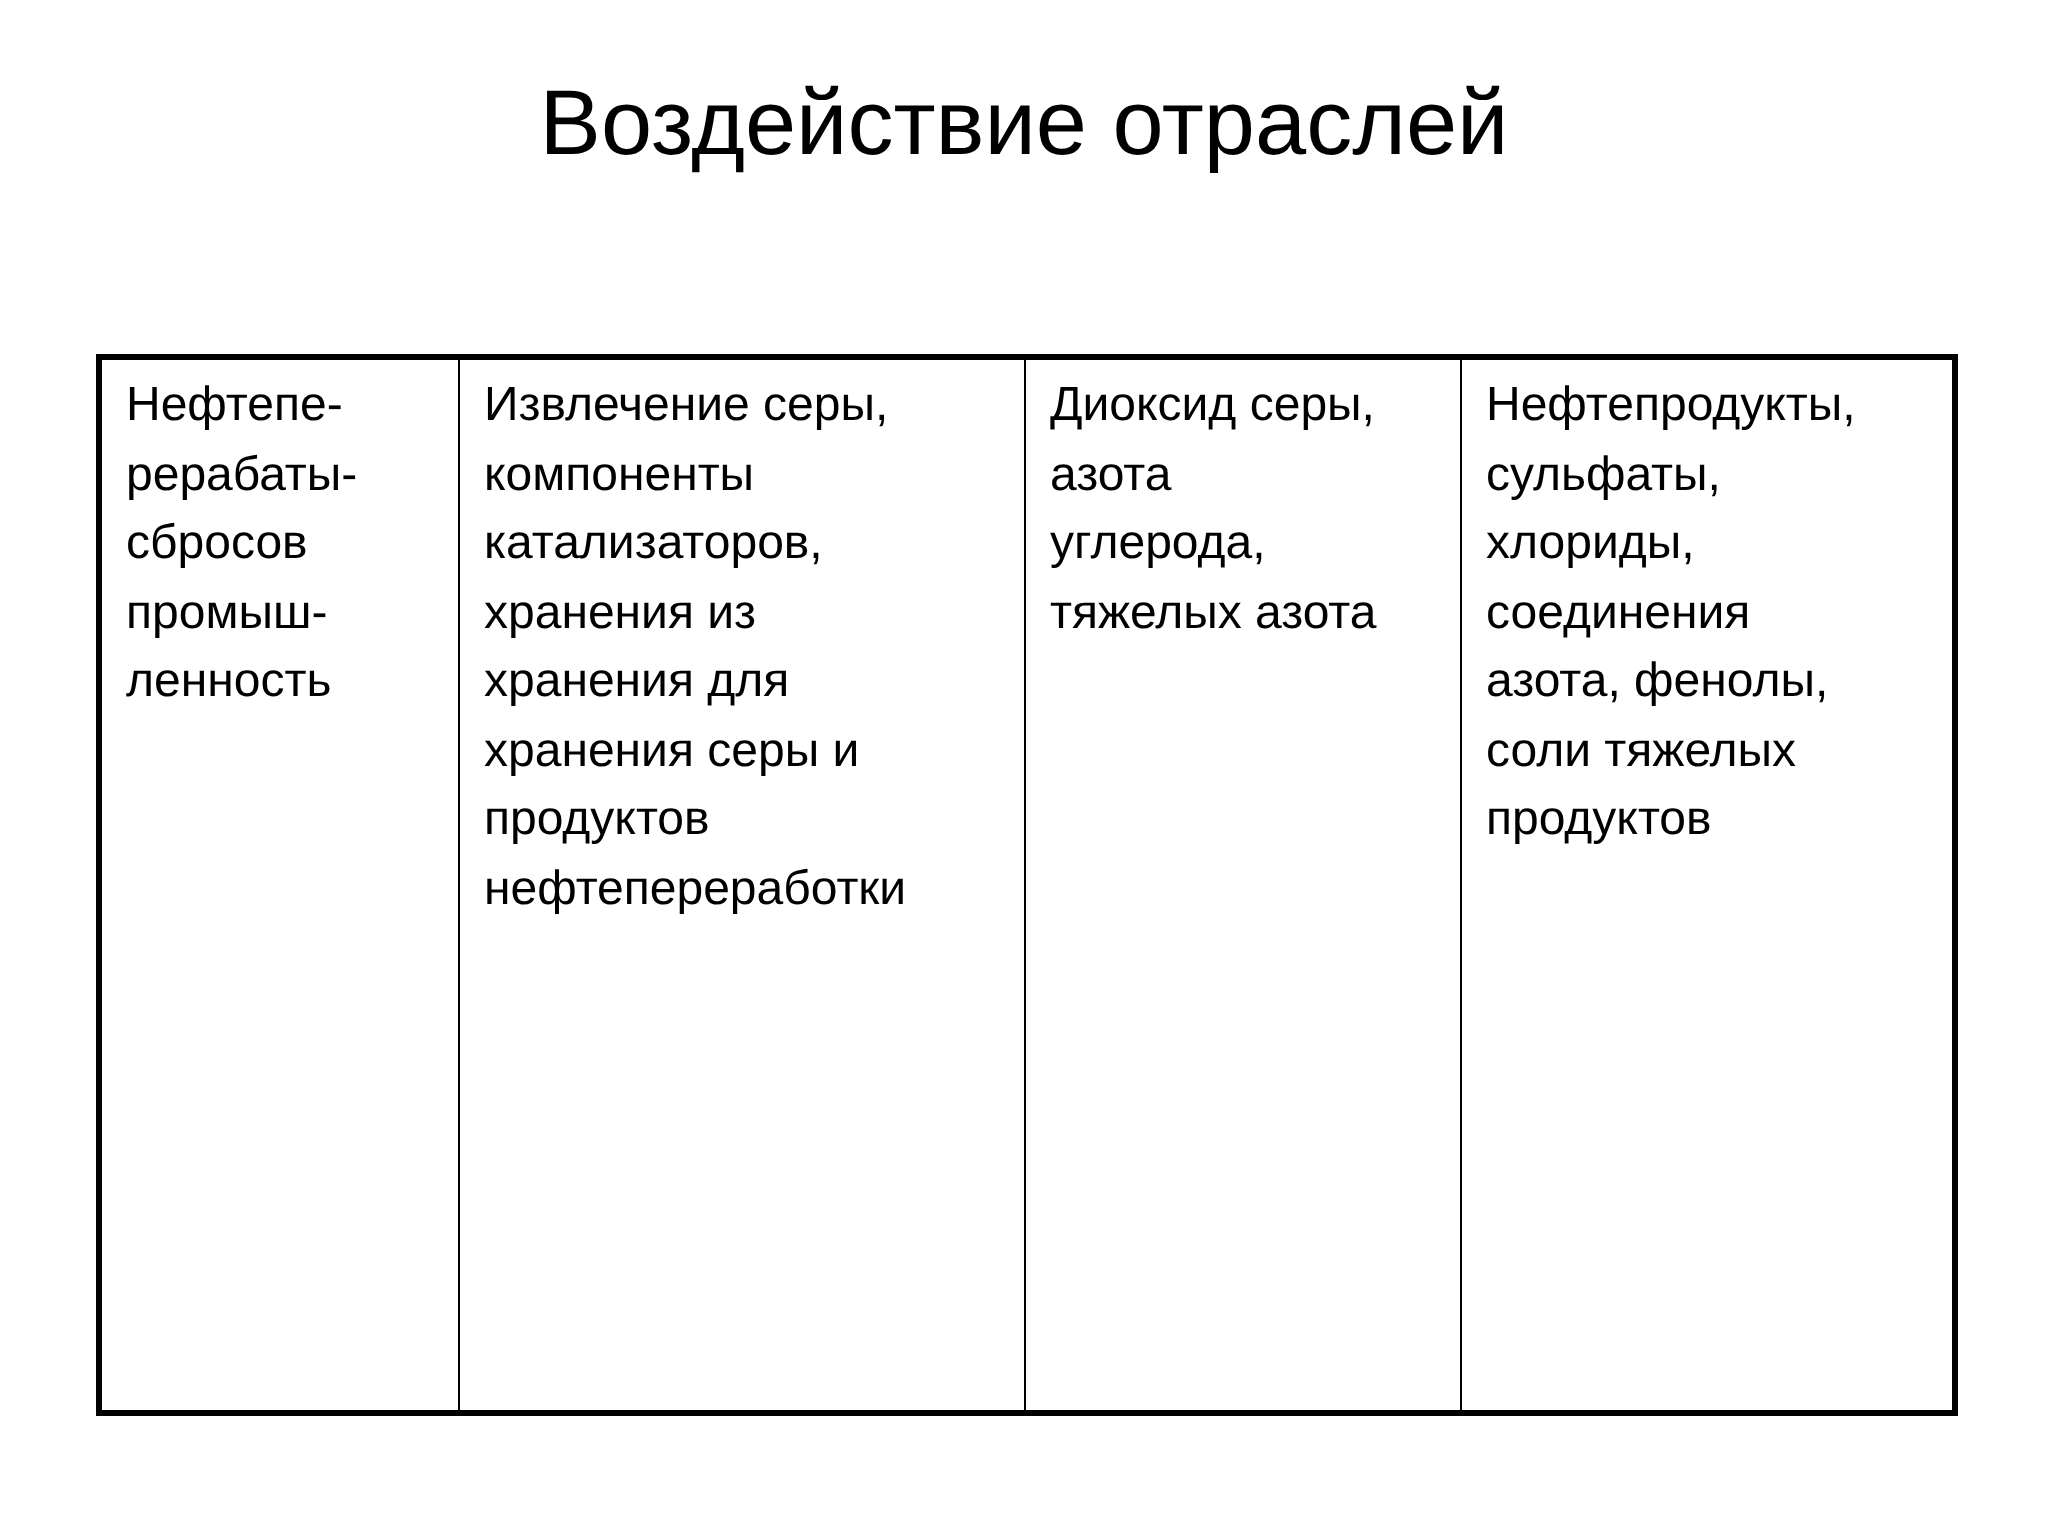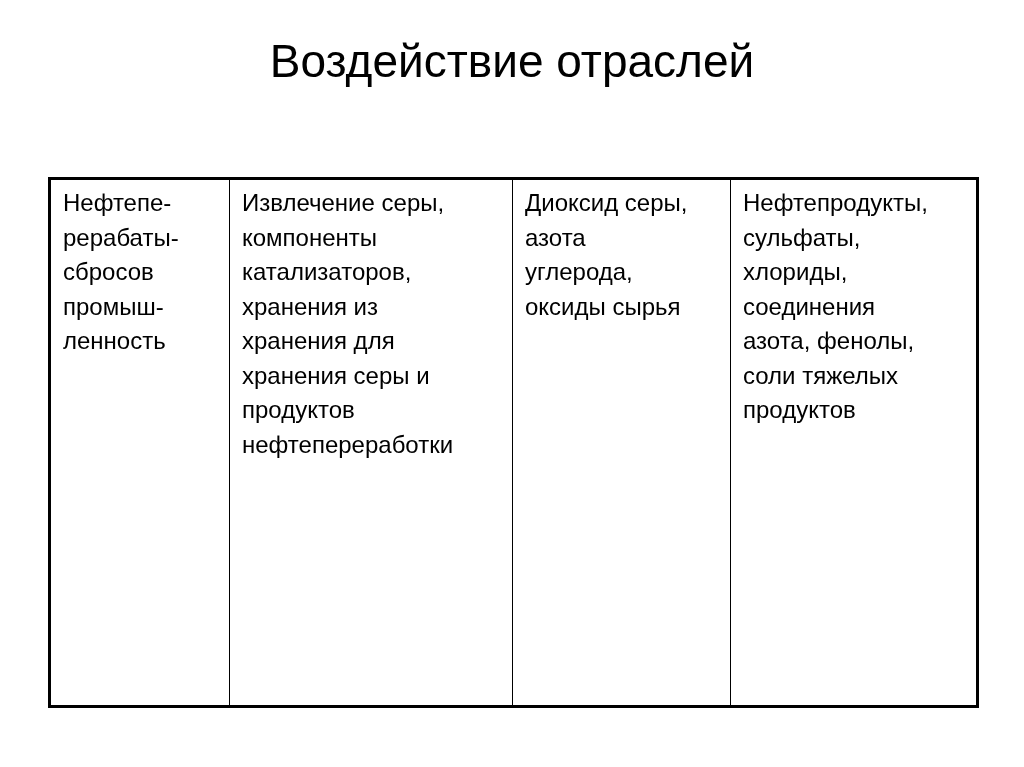--- a/index.html
+++ b/index.html
@@ -51,21 +51,21 @@
       <span class="cell-line">хранения из</span>
       <span class="cell-line">хранения для</span>
       <span class="cell-line">хранения серы и</span>
       <span class="cell-line">продуктов</span>
       <span class="cell-line">нефтепереработки</span>
     </td>
     <td>
       <span class="cell-line">Диоксид серы,</span>
       <span class="cell-line">азота</span>
       <span class="cell-line">углерода,</span>
-      <span class="cell-line">оксиды сырья</span>
+      <span class="cell-line">тяжелых азота</span>
     </td>
     <td>
       <span class="cell-line">Нефтепродукты,</span>
       <span class="cell-line">сульфаты,</span>
       <span class="cell-line">хлориды,</span>
       <span class="cell-line">соединения</span>
       <span class="cell-line">азота, фенолы,</span>
       <span class="cell-line">соли тяжелых</span>
       <span class="cell-line">продуктов</span>
     </td>

